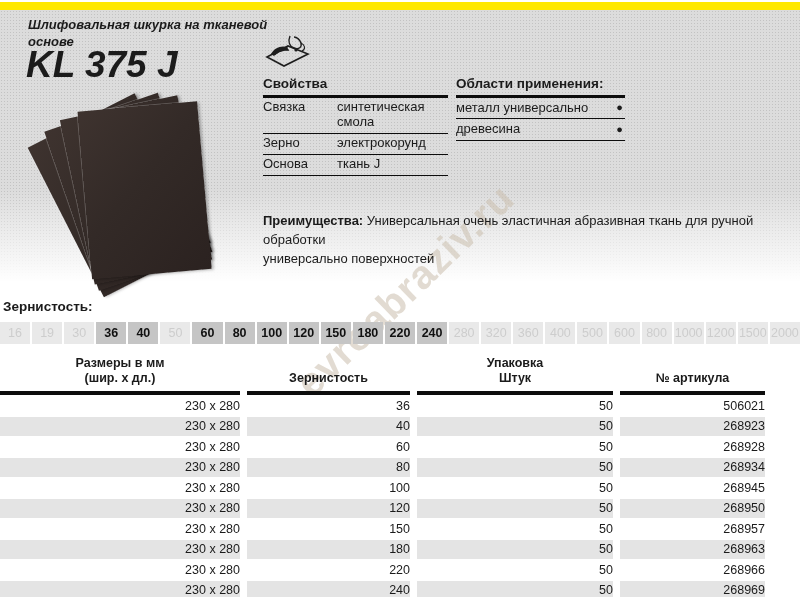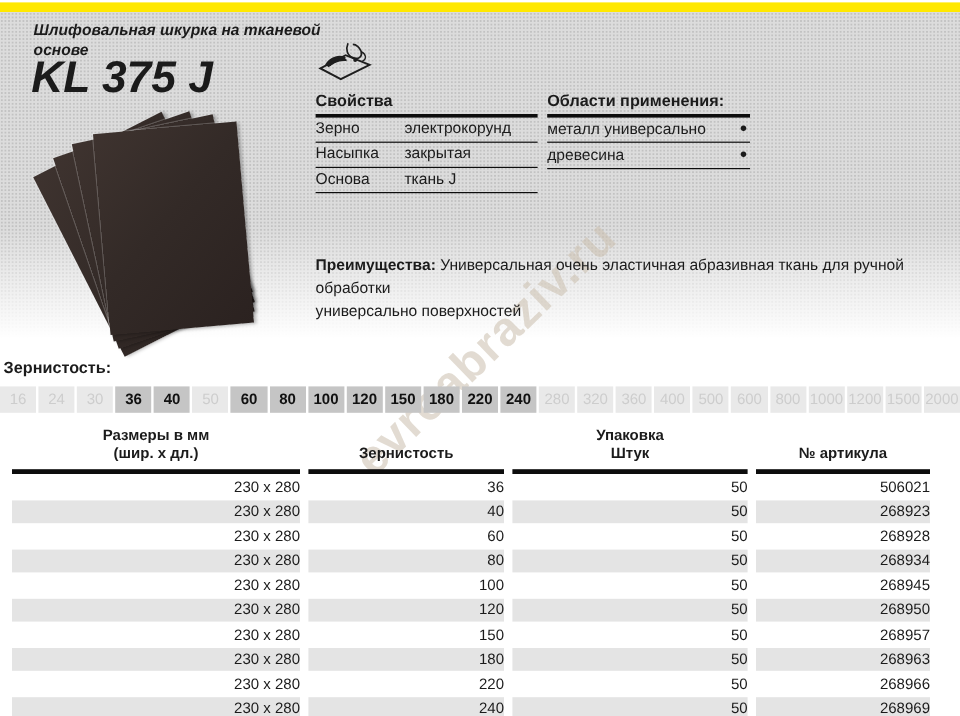--- a/index.html
+++ b/index.html
@@ -57,21 +57,21 @@
   .advantages{position:absolute; left:263px; top:212px; width:528px; font-size:13px; line-height:1.45;}
   .advantages b{font-weight:bold;margin-top:24px;}
 
   .grit-label{position:absolute; left:3px; top:299px; font-size:13.5px; font-weight:bold;}
   .grit-row{position:absolute; left:0; top:322px; width:800px; height:22px; display:flex; gap:2px;}
   .grit-cell{flex:1; height:22px; line-height:22px; text-align:center; font-size:12.5px;
     background:var(--grit-off,#e9e9e9); color:#cdcdcd;}
   .grit-cell.active{background:var(--grit-on,#c5c5c5); color:#111; font-weight:bold;}
 
   .table{position:absolute; left:0; top:350px; width:800px;}
-  .tgrid{display:grid; grid-template-columns:240px 163px 196px 145px; column-gap:7px; padding:0 17px 0 10px;}
+  .tgrid{display:grid; grid-template-columns:240px 163px 196px 145px; column-gap:7px; padding:0 17px 0 0;}
   .thead .hcell{display:flex; flex-direction:column; justify-content:flex-end; align-items:center;
     height:37px; padding-bottom:4px; border-bottom:4px solid #0d0d0d;
     font-weight:bold; font-size:12.5px; line-height:1.25; text-align:center;}
   .trow{height:19px; margin-top:1.5px;}
   .trow .tcell{height:19px; line-height:19px; text-align:right; font-size:12.5px;}
   .trow.alt .tcell{background:var(--rowalt,#e4e4e4);}
 </style>
 </head>
 <body>
 
@@ -98,30 +98,30 @@
     <div class="sheets">
       <div class="sheet s1"></div>
       <div class="sheet s2"></div>
       <div class="sheet s3"></div>
       <div class="sheet s4"></div>
     </div>
 
     <div class="props">
       <div class="props-title">Свойства</div>
       <div id="prop-rows">
+  <div class="prop-row">
+    <div class="prop-label">Связка</div>
+    <div class="prop-value">синтетическая смола</div>
+  </div>
 
   <div class="prop-row">
     <div class="prop-label">Зерно</div>
     <div class="prop-value">электрокорунд</div>
   </div>
 
-  <div class="prop-row">
-    <div class="prop-label">Насыпка</div>
-    <div class="prop-value">закрытая</div>
-  </div>
 
   <div class="prop-row">
     <div class="prop-label">Основа</div>
     <div class="prop-value">ткань J</div>
   </div>
 </div>
     </div>
 
     <div class="apps">
       <div class="apps-title">Области применения:</div>
@@ -136,21 +136,21 @@
     <span class="app-marker">●</span>
   </div>
 </div>
     </div>
 
     <div class="advantages"><b>Преимущества:</b> <span>Универсальная очень эластичная абразивная ткань для ручной обработки</span><div>универсально поверхностей</div></div>
 
     <div class="grit-label">Зернистость:</div>
     <div class="grit-row" id="grit-row">
         <div class="grit-cell">16</div>
-        <div class="grit-cell">24</div>
+        <div class="grit-cell">19</div>
         <div class="grit-cell">30</div>
         <div class="grit-cell active">36</div>
         <div class="grit-cell active">40</div>
         <div class="grit-cell">50</div>
         <div class="grit-cell active">60</div>
         <div class="grit-cell active">80</div>
         <div class="grit-cell active">100</div>
         <div class="grit-cell active">120</div>
         <div class="grit-cell active">150</div>
         <div class="grit-cell active">180</div>

